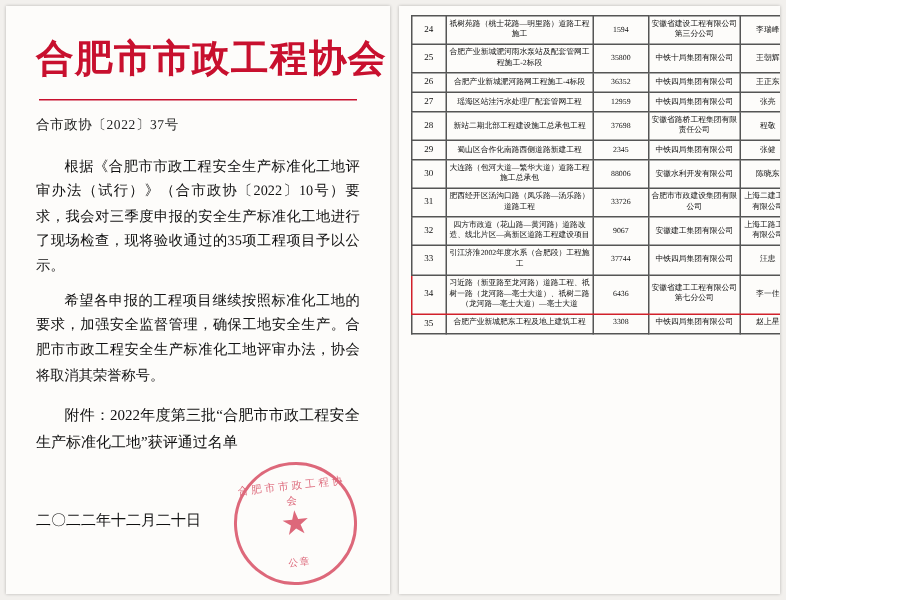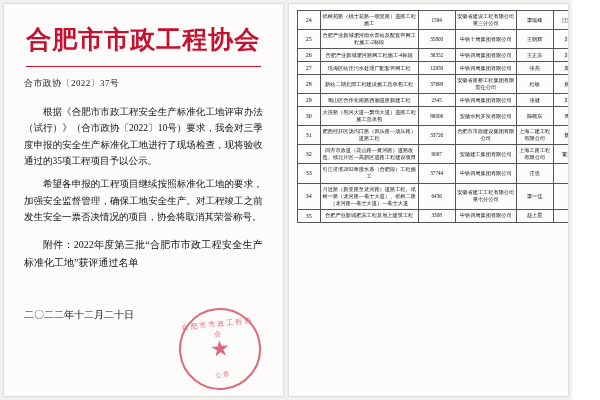--- a/index.html
+++ b/index.html
@@ -8,21 +8,21 @@
   }
   body {
     width: 600px;
     height: 400px;
     background: #ffffff;
     font-family: "Liberation Serif", serif;
     overflow: hidden;
   }
   .page {
     position: relative;
-    width: 572px;
+    width: 524px;
     height: 400px;
     background: #f2f0ed;
     display: flex;
     gap: 6px;
     padding: 0;
     box-sizing: border-box;
   }
 
   
   .doc-left {
@@ -181,21 +181,21 @@
 </head>
 <body>
 
 <div class="page">
 
   <div class="doc-left">
     <div class="org-title">合肥市市政工程协会</div>
     <div class="red-rule"></div>
     <div class="doc-number">合市政协〔2022〕37号</div>
     <p class="para">根据《合肥市市政工程安全生产标准化工地评审办法（试行）》（合市政协〔2022〕10号）要求，我会对三季度申报的安全生产标准化工地进行了现场检查，现将验收通过的35项工程项目予以公示。</p>
-    <p class="para">希望各申报的工程项目继续按照标准化工地的要求，加强安全监督管理，确保工地安全生产。对工程竣工之前发生安全一票否决情况的项目，协会将取消其荣誉称号。</p>
+    <p class="para">希望各申报的工程项目继续按照标准化工地的要求，加强安全监督管理，确保工地安全生产。合肥市市政工程安全生产标准化工地评审办法，协会将取消其荣誉称号。</p>
     <div class="sign-block">
       <div class="sign-line-1">附件：2022年度第三批“合肥市市政工程安全生产标准化工地”获评通过名单</div>
       <div class="sign-line-2">二〇二二年十二月二十日</div>
     </div>
     <div class="seal">
       <div class="seal-top-text">合肥市市政工程协会</div>
       <div class="seal-star">★</div>
       <div class="seal-bottom-text">公章</div>
     </div>
   </div>

